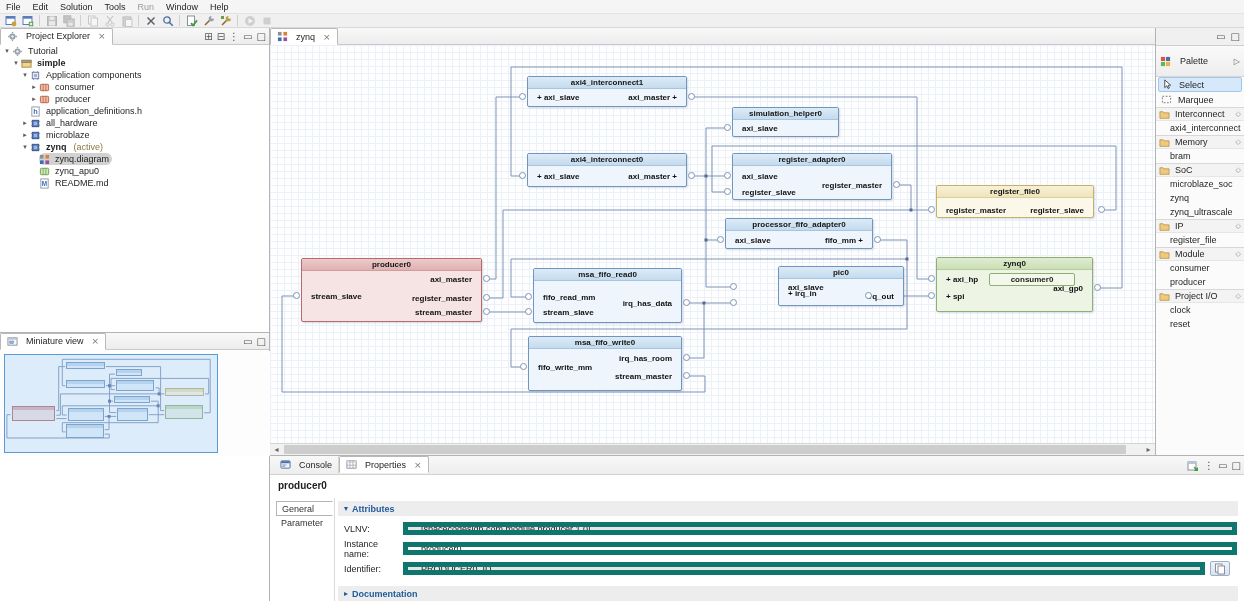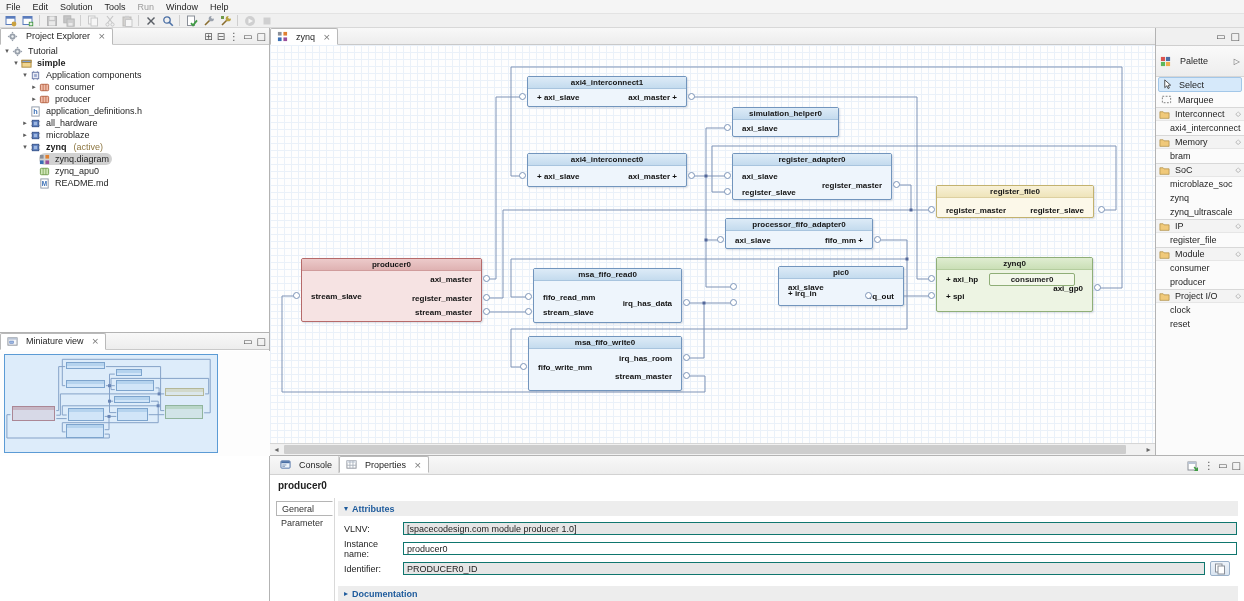--- a/index.html
+++ b/index.html
@@ -86,21 +86,21 @@
   #bp-rail { position:absolute; left:6px; top:45px; width:57px; }
   .rail-tab { height:15px; line-height:15px; padding-left:5px; color:#333; }
   .rail-tab.active { background:#fff; border:1px solid #b5b5b5; border-right:1px solid #fff; font-weight:normal; }
   #bp-vline { position:absolute; left:64px; top:42px; bottom:0; width:1px; background:#d9d9d9; }
   #bp-form { position:absolute; left:66px; right:0; top:42px; bottom:0; }
   .sec-band { position:absolute; left:2px; right:6px; height:15px; background:#ededed; display:flex; align-items:center; padding-left:6px; gap:4px; }
   .sec-band .sec-lbl { color:#1e5b9c; font-weight:bold; }
   .sec-band .sec-arrow { color:#1e5b9c; font-size:8px; }
   .fld-row { position:absolute; left:2px; right:6px; height:15px; display:flex; align-items:center; }
   .fld-lbl { width:65px; padding-left:6px; }
-  .fld-row input { height:13px; font-family:"Liberation Sans",sans-serif; font-size:9px; border:1px solid #0f766e; padding:0 3px; background:#fff; color:#222; }
+  .fld-row input { height:13px; font-family:"Liberation Sans",sans-serif; font-size:9px; border:5px solid #0f766e; padding:0 13px; background:#fff; color:#222; }
   .fld-row input.ro { background:#e6e6e6; }
   .copy-btn { width:20px; height:15px; margin-left:5px; border:1px solid #9ab0c8; background:linear-gradient(#eef3f9,#d9e4f0); border-radius:2px; display:flex; align-items:center; justify-content:center; }
 </style>
 </head>
 <body>
 
 <div id="app">
 
   <div id="menubar">
       <span class="menu-item">File</span>

